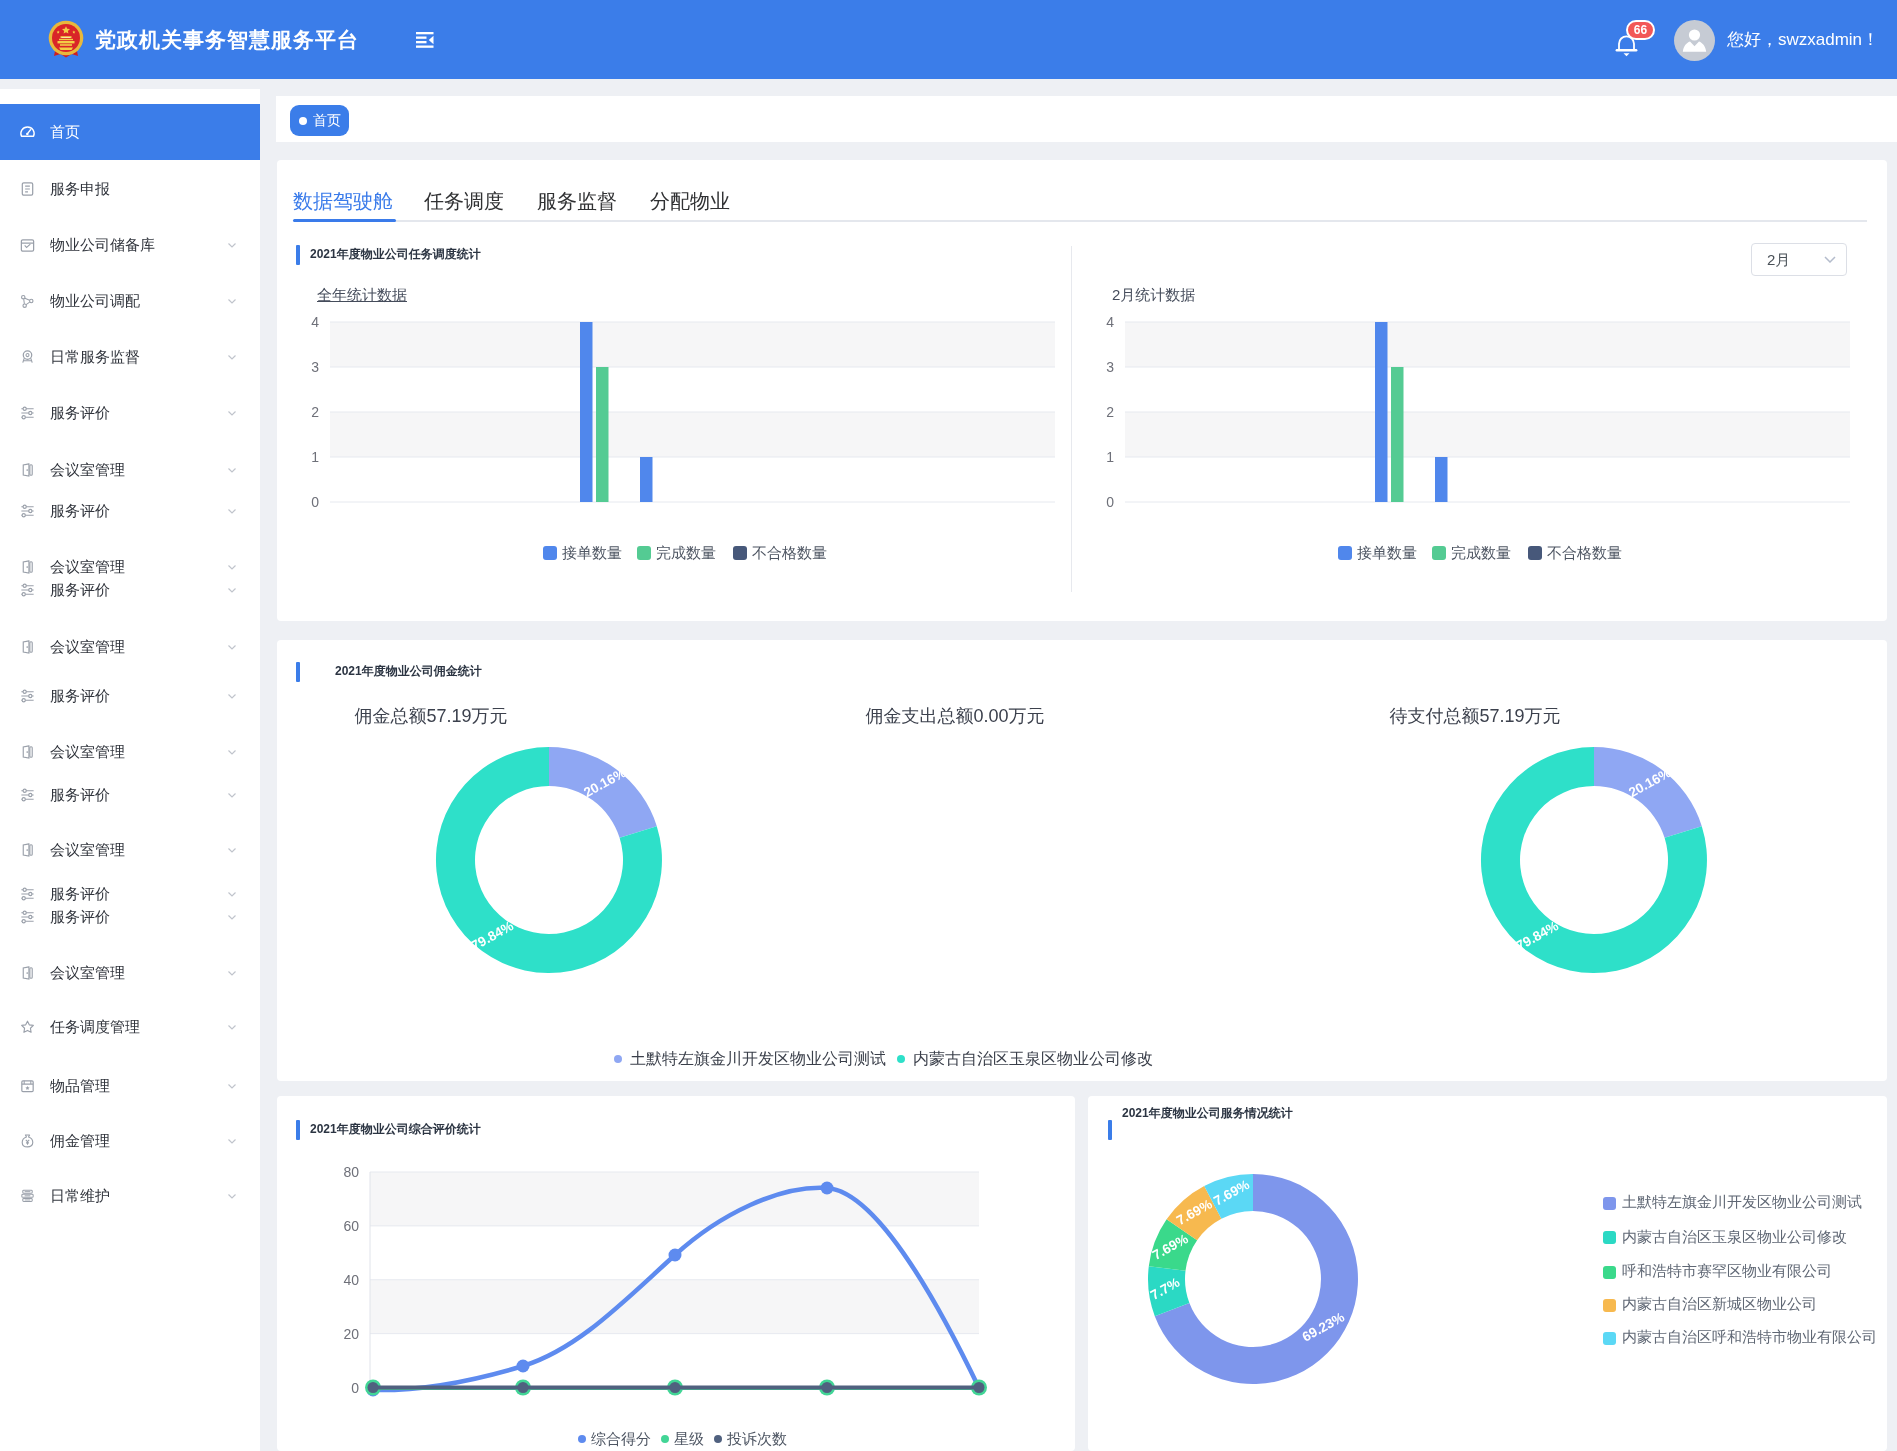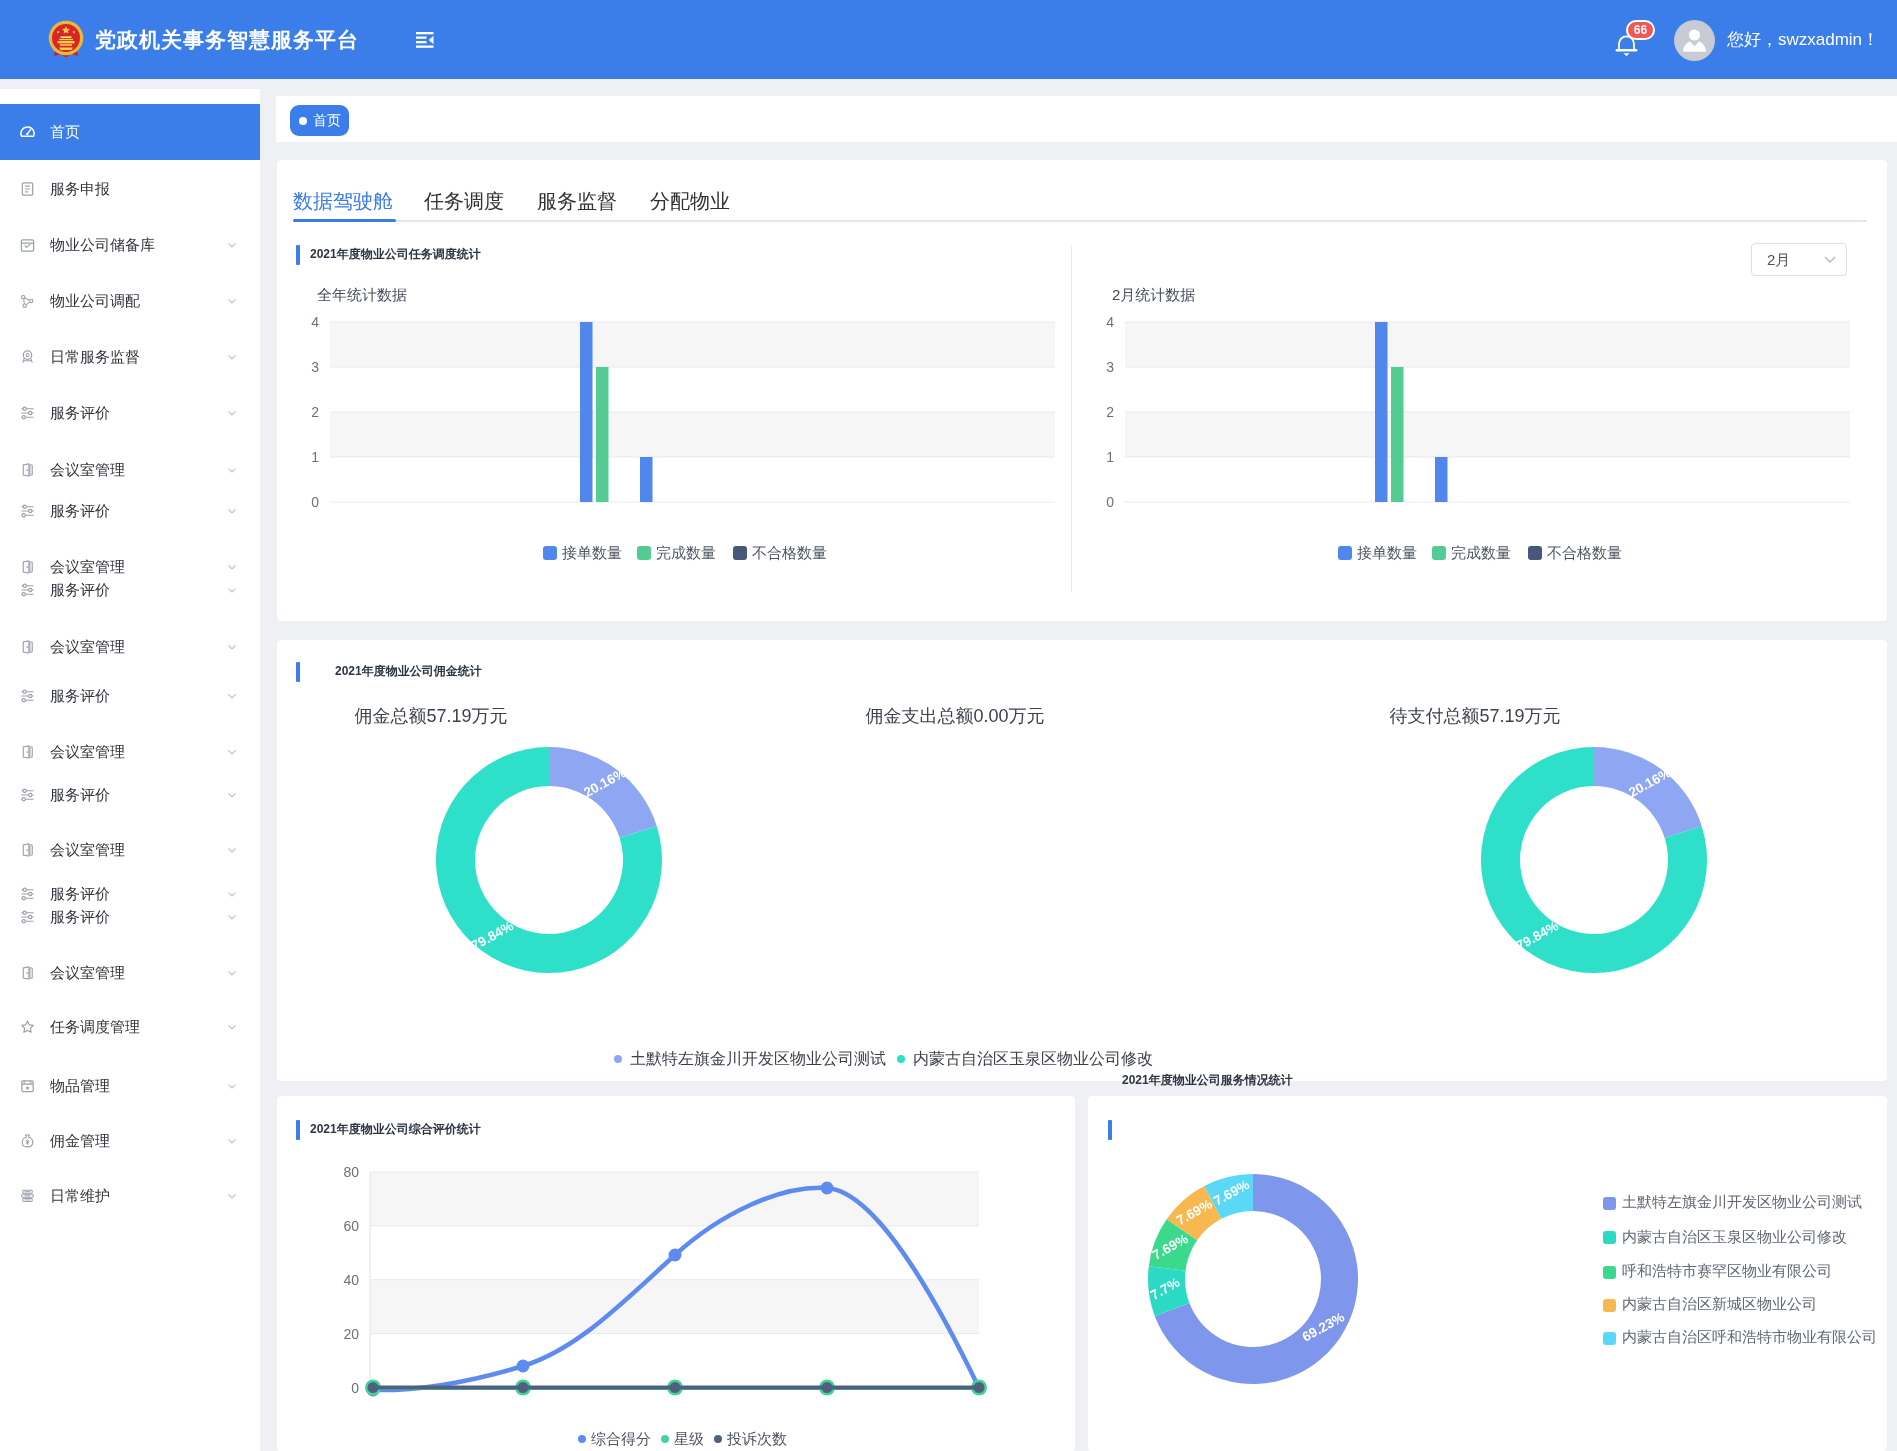--- a/index.html
+++ b/index.html
@@ -308,21 +308,21 @@
 <div class="card" style="left:277px;top:160px;width:1610px;height:461px;"></div>
 <div class="abs" style="left:297px;top:220px;width:1570px;height:2px;background:#e4e7ed;"></div>
 <div class="abs" style="left:293px;top:188px;font-size:20px;color:#3a7bea;">数据驾驶舱</div>
 <div class="abs" style="left:424px;top:188px;font-size:20px;color:#303133;">任务调度</div>
 <div class="abs" style="left:537px;top:188px;font-size:20px;color:#303133;">服务监督</div>
 <div class="abs" style="left:650px;top:188px;font-size:20px;color:#303133;">分配物业</div>
 <div class="abs" style="left:293px;top:219px;width:103px;height:3px;background:#3a7bea;border-radius:2px;"></div>
 
 <div class="cbar" style="left:296px;top:245px;"></div>
 <div class="ctitle" style="left:310px;top:246px;">2021年度物业公司任务调度统计</div>
-<div class="abs" style="left:317px;top:286px;font-size:15px;color:#454c5b;">全年统计数据</div>
+<div class="abs" style="left:317px;top:286px;font-size:15px;color:#454c5b;text-decoration:underline;">全年统计数据</div>
 <div class="abs" style="left:1112px;top:286px;font-size:15px;color:#454c5b;text-align:center;">2月统计数据</div>
 
 <div class="abs" style="left:1751px;top:243px;width:96px;height:33px;border:1px solid #dcdfe6;border-radius:4px;background:#fff;"></div>
 <div class="abs" style="left:1767px;top:243px;height:33px;line-height:33px;font-size:15px;color:#495057;">2月</div>
 <svg class="abs" style="left:1824px;top:256px;" width="12" height="7" viewBox="0 0 12 7">
     <path d="M1 1 L6 6 L11 1" fill="none" stroke="#b4bccc" stroke-width="1.5"></path>
   </svg>
 
 <div class="abs" style="left:1071px;top:246px;width:1px;height:346px;background:#e7e9ee;"></div>
 
@@ -436,21 +436,21 @@
     <circle cx="247" cy="279" r="4" fill="#5e8bef"></circle>
     <text x="256" y="284" font-size="15" fill="#4d5562">综合得分</text>
     <circle cx="330" cy="279" r="4" fill="#42d596"></circle>
     <text x="339" y="284" font-size="15" fill="#4d5562">星级</text>
     <circle cx="383" cy="279" r="4" fill="#50617f"></circle>
     <text x="392" y="284" font-size="15" fill="#4d5562">投诉次数</text>
   </svg>
 
 <div class="card" style="left:1088px;top:1096px;width:799px;height:355px;"></div>
 <div class="cbar" style="left:1108px;top:1120px;"></div>
-<div class="ctitle" style="left:1122px;top:1072px;">2021年度物业公司服务情况统计</div>
+<div class="ctitle" style="left:1122px;top:1105px;">2021年度物业公司服务情况统计</div>
 <svg class="abs" style="left:1138px;top:1164px;" width="230" height="230" viewBox="0 0 230 230">
     <path d="M115.0,10.0 A105,105 0 1 1 16.8,152.2 L51.4,139.1 A68,68 0 1 0 115.0,47.0 Z" fill="#7e96ec"></path>
     <path d="M16.8,152.2 A105,105 0 0 1 10.8,102.3 L47.5,106.8 A68,68 0 0 0 51.4,139.1 Z" fill="#2bd9c4"></path>
     <path d="M10.8,102.3 A105,105 0 0 1 28.6,55.3 L59.1,76.3 A68,68 0 0 0 47.5,106.8 Z" fill="#3ad98b"></path>
     <path d="M28.6,55.3 A105,105 0 0 1 66.2,22.0 L83.4,54.8 A68,68 0 0 0 59.1,76.3 Z" fill="#f7b94f"></path>
     <path d="M66.2,22.0 A105,105 0 0 1 115.0,10.0 L115.0,47.0 A68,68 0 0 0 83.4,54.8 Z" fill="#5bd8f5"></path>
     <text x="0" y="0" font-size="13.5" font-weight="bold" fill="#fff" text-anchor="middle" dominant-baseline="middle" transform="translate(185.8,163.8) rotate(-29)">69.23%</text>
     <text x="0" y="0" font-size="13.5" font-weight="bold" fill="#fff" text-anchor="middle" dominant-baseline="middle" transform="translate(27.6,125.6) rotate(-29)">7.7%</text>
     <text x="0" y="0" font-size="13.5" font-weight="bold" fill="#fff" text-anchor="middle" dominant-baseline="middle" transform="translate(32.7,83.8) rotate(-29)">7.69%</text>
     <text x="0" y="0" font-size="13.5" font-weight="bold" fill="#fff" text-anchor="middle" dominant-baseline="middle" transform="translate(56.7,49.1) rotate(-29)">7.69%</text>

